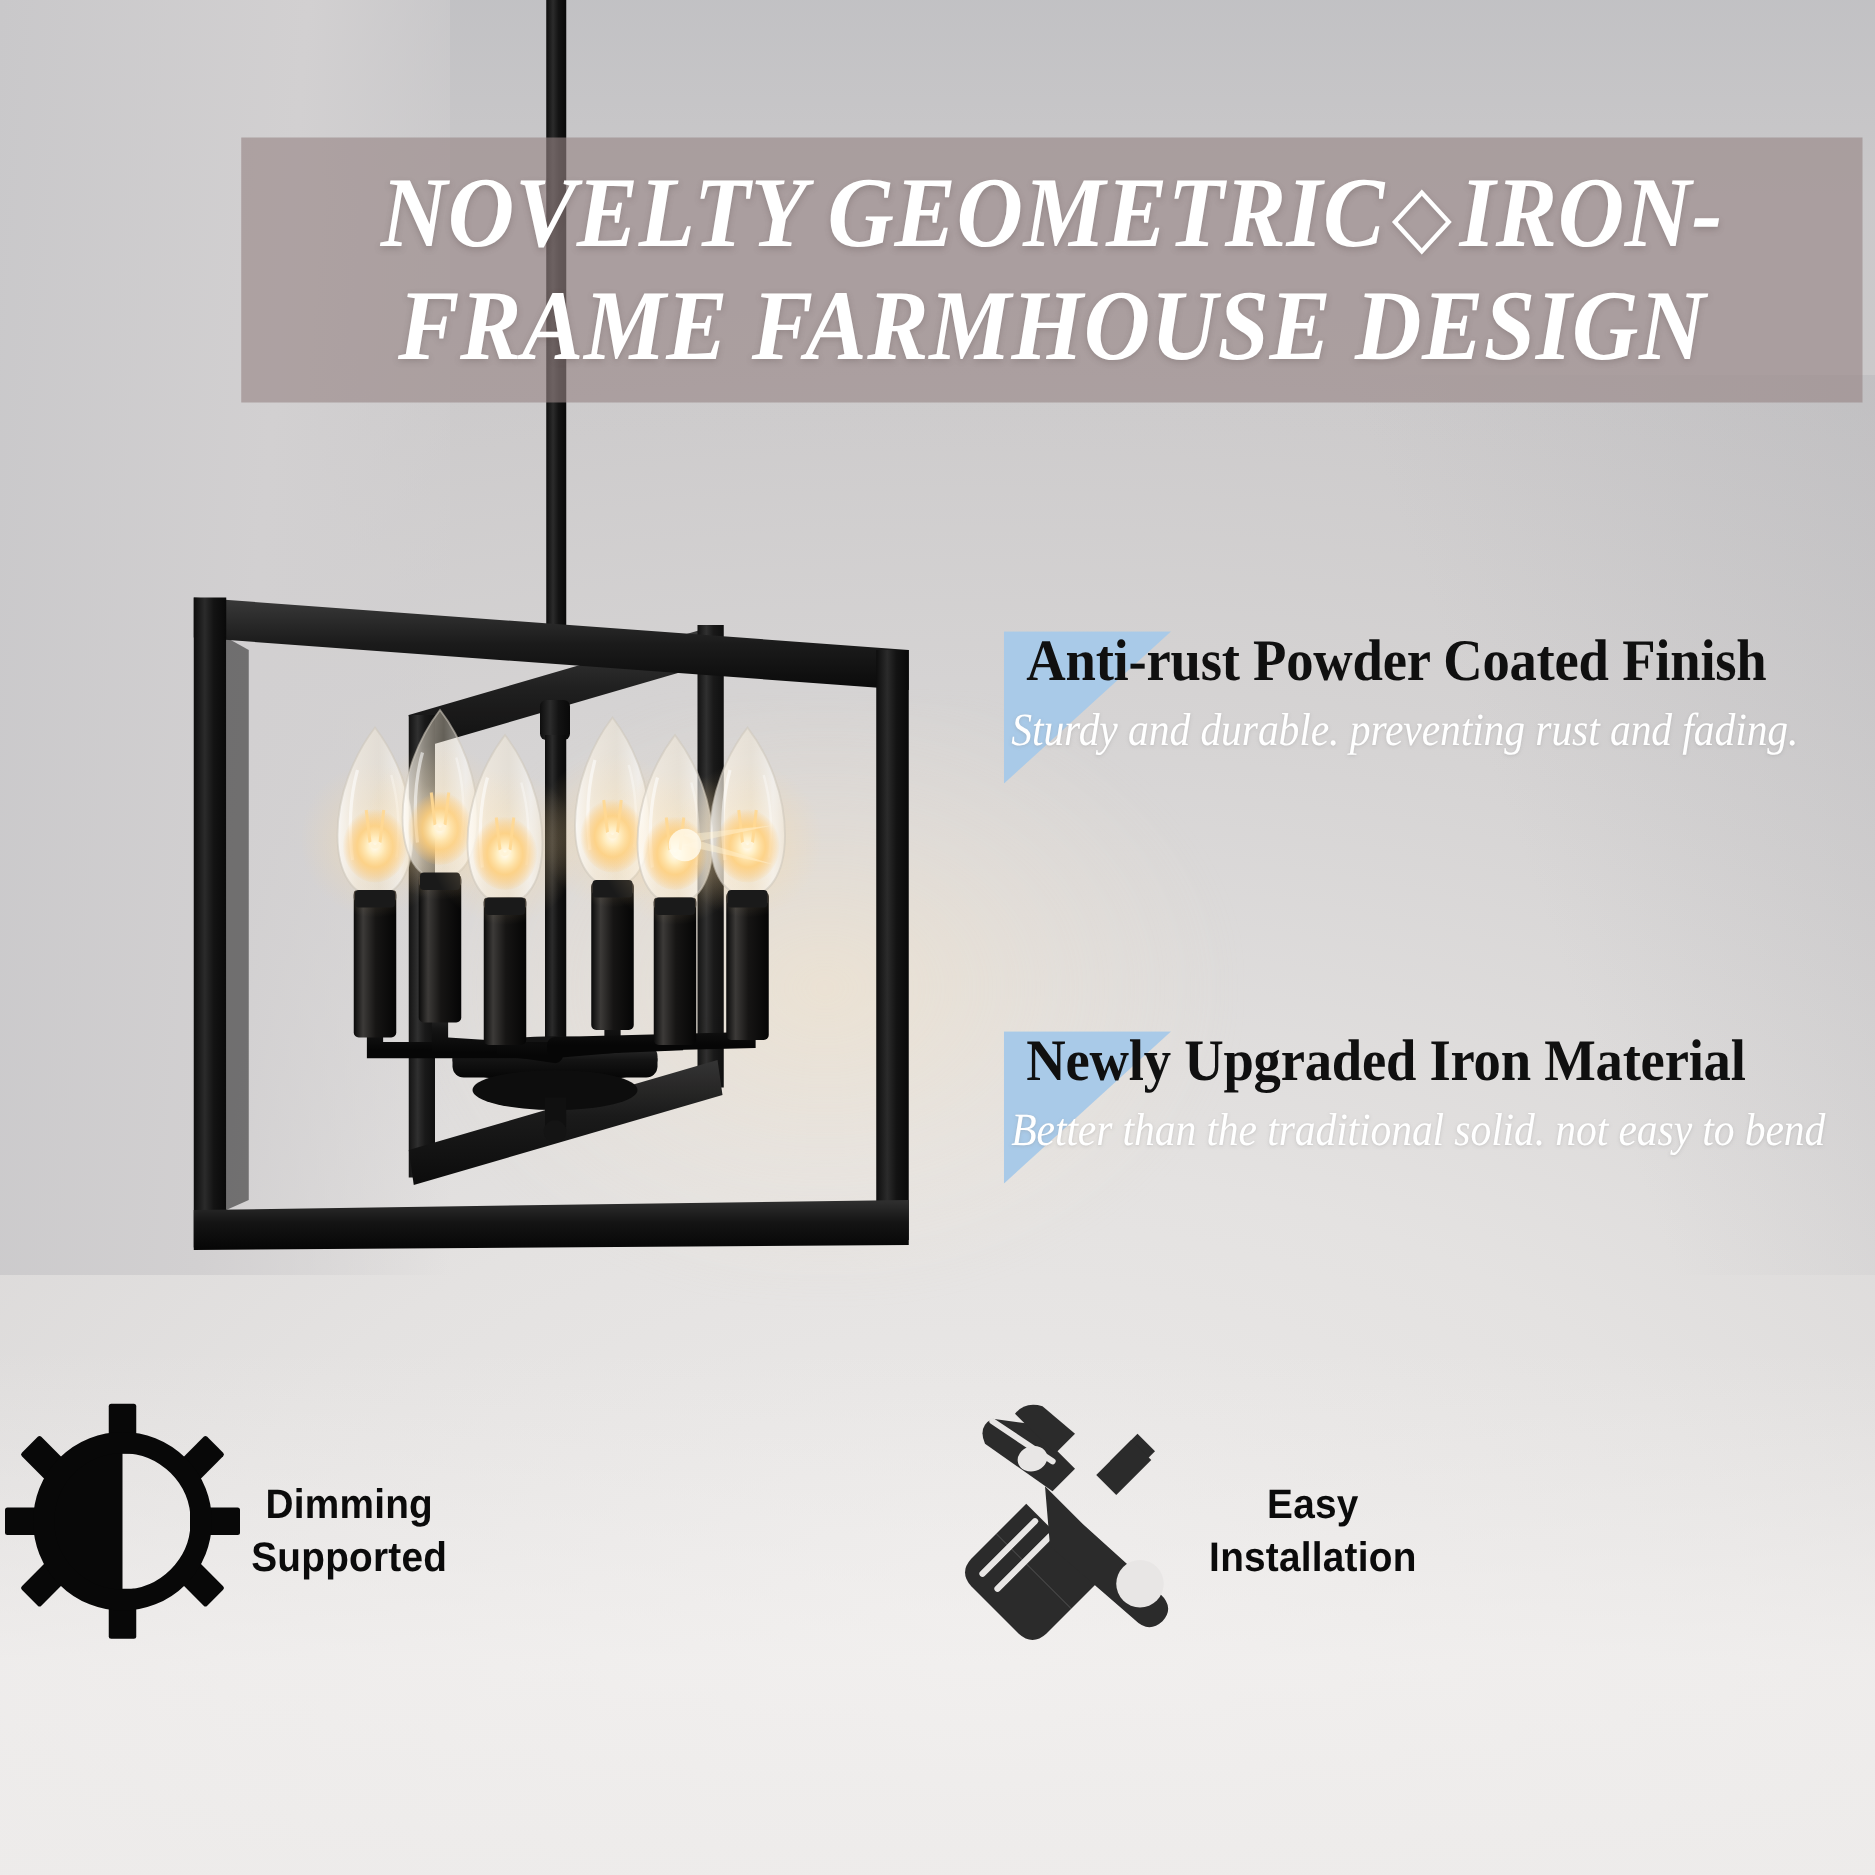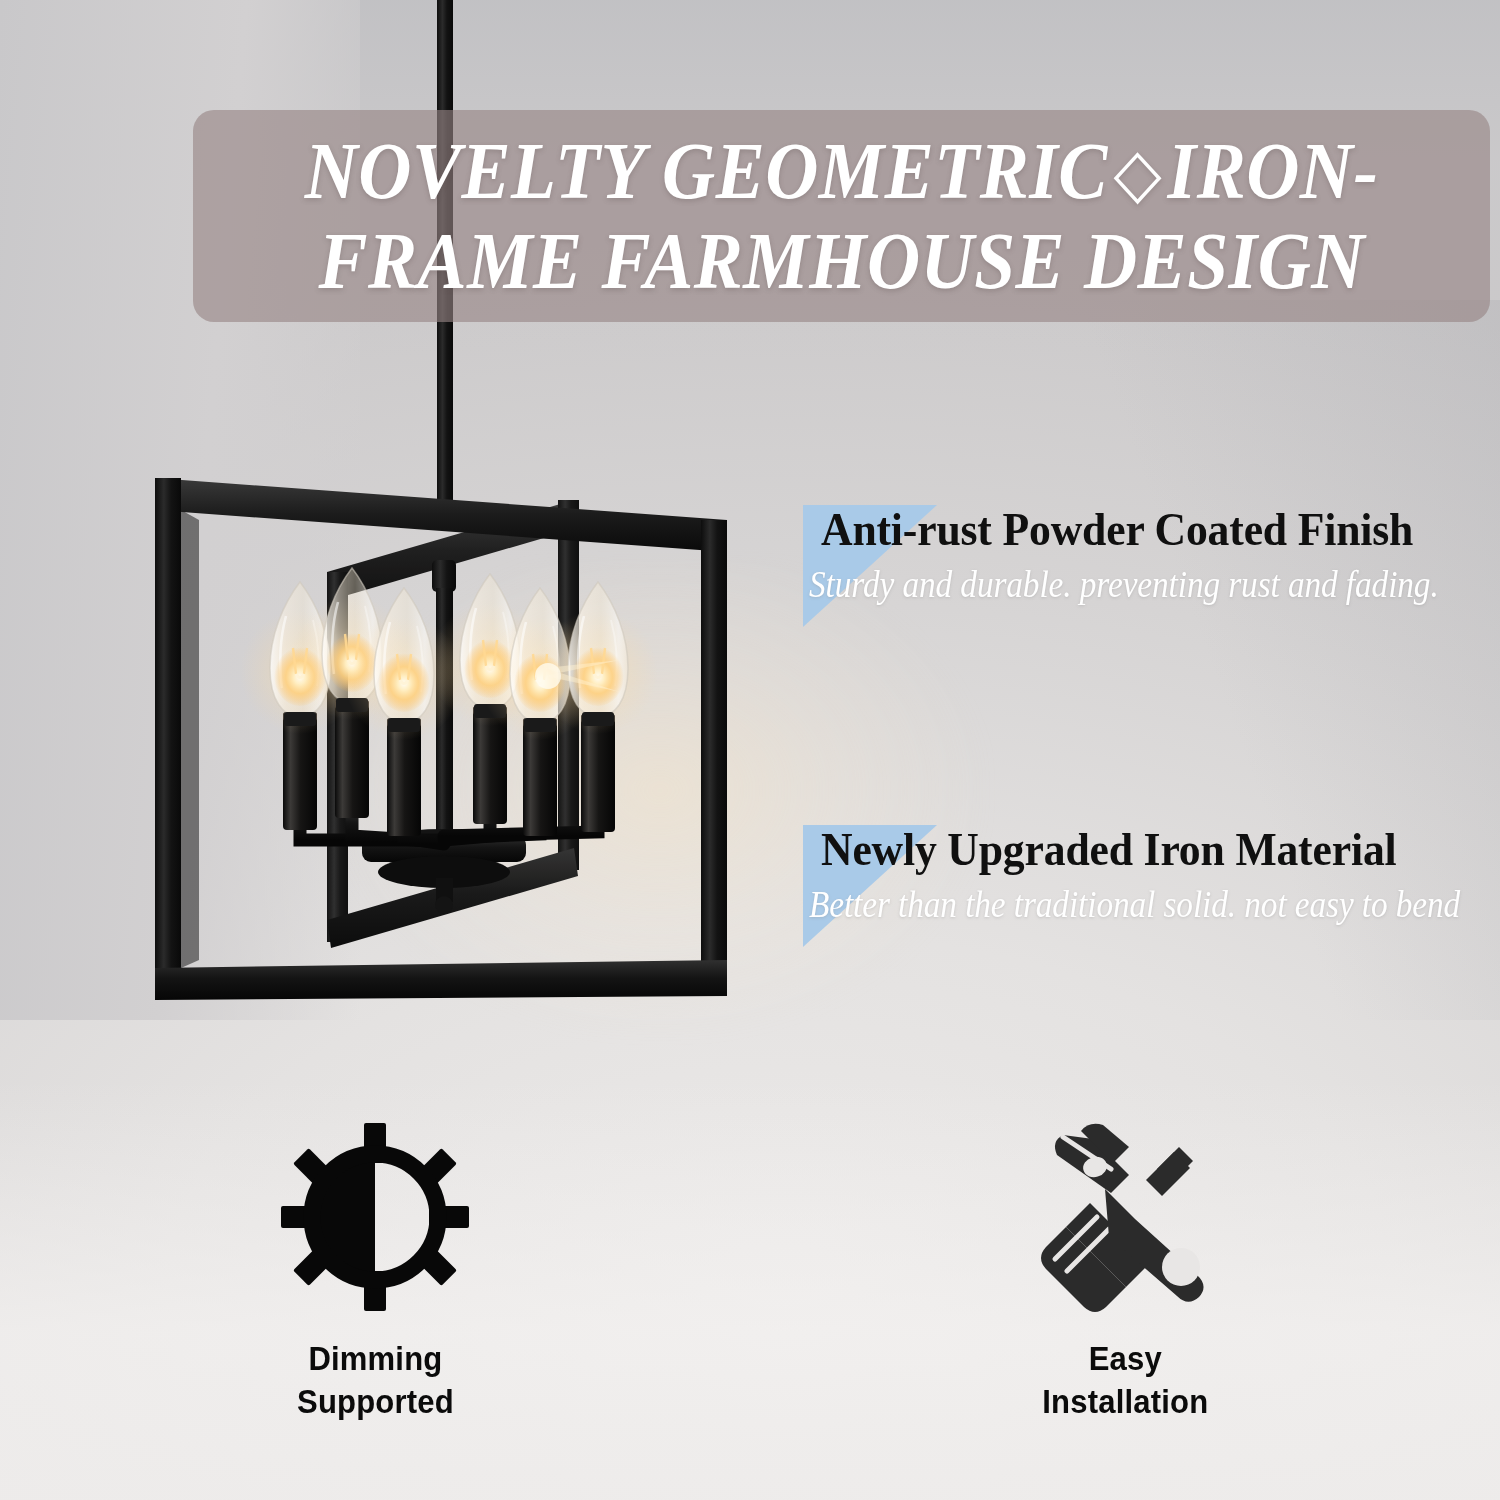--- a/index.html
+++ b/index.html
@@ -41,21 +41,20 @@
     position:absolute;right:0;top:300px;width:420px;height:720px;
     background:linear-gradient(250deg,rgba(176,176,180,.35) 0%, rgba(255,255,255,0) 62%);
   }
 
   
   .banner{
     position:absolute;left:193px;top:110px;width:1297px;height:212px;
     background:rgba(150,133,133,.62);
     display:flex;flex-direction:column;align-items:center;justify-content:center;
     z-index:6;
-    border-radius:21px;
   }
   .banner-line{
     color:#fff;
     font-family:"Liberation Serif", serif;
     font-style:italic;
     font-weight:700;
     font-size:80px;
     line-height:.98;
     letter-spacing:.5px;
     transform:scaleX(.92);
@@ -106,21 +105,21 @@
   }
   #feature-1{left:803px;top:505px;}
   #feature-2{left:803px;top:825px;}
 
   
   .badges{
     position:absolute;left:0;bottom:58px;width:1500px;height:330px;
     display:flex;align-items:flex-start;z-index:5;
   }
   .badge{
-    flex:1 1 0;display:flex;flex-direction:column;align-items:center;
+    flex:1 1 0;display:flex;align-items:center;
   }
   .badge-art{height:210px;display:flex;align-items:center;justify-content:center;}
   .badge-label{
     margin-top:16px;text-align:center;
     font-family:"Liberation Sans", sans-serif;
     font-weight:700;
     font-size:33px;
     line-height:1.30;
     color:#0b0b0b;
     letter-spacing:.2px;

